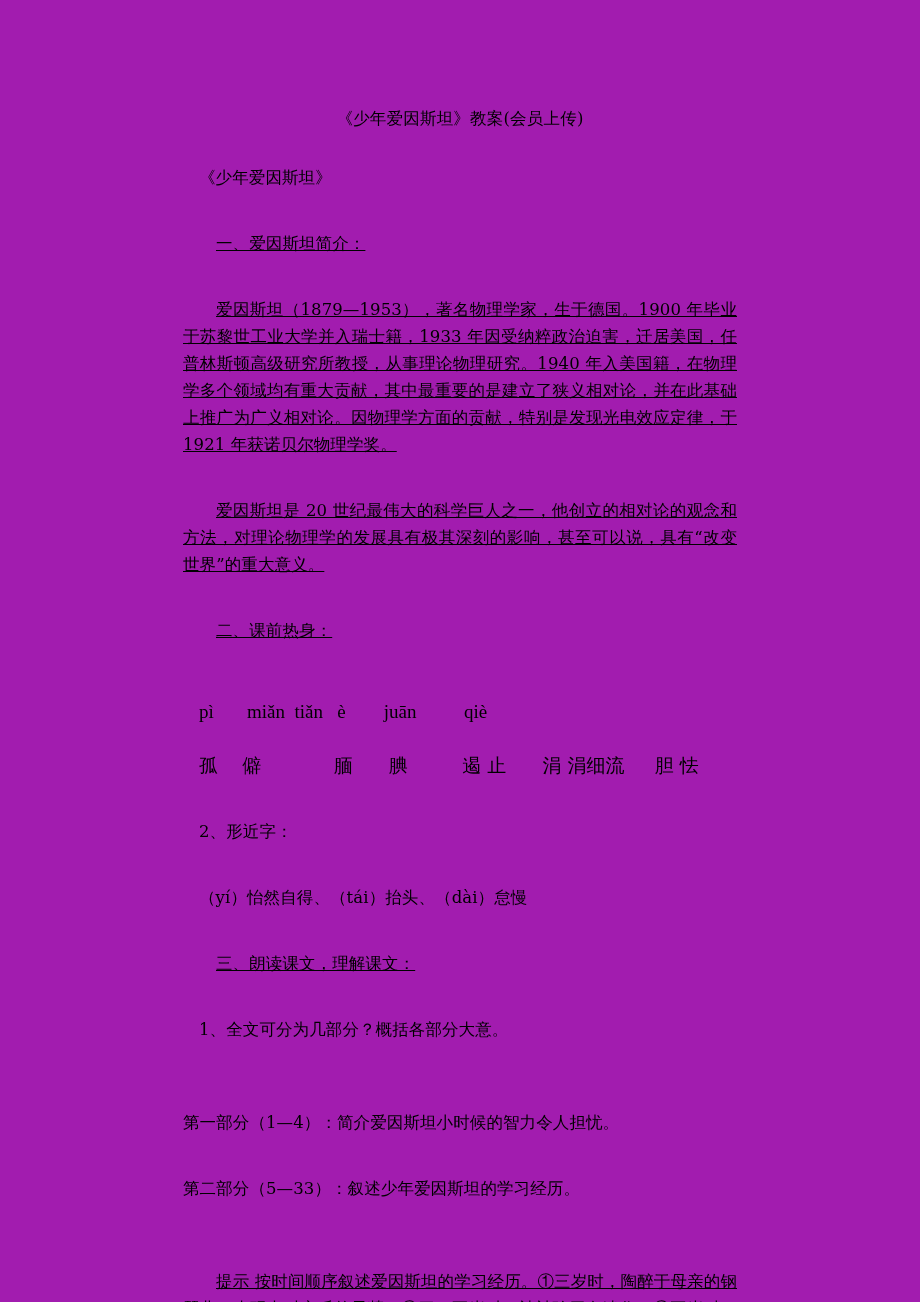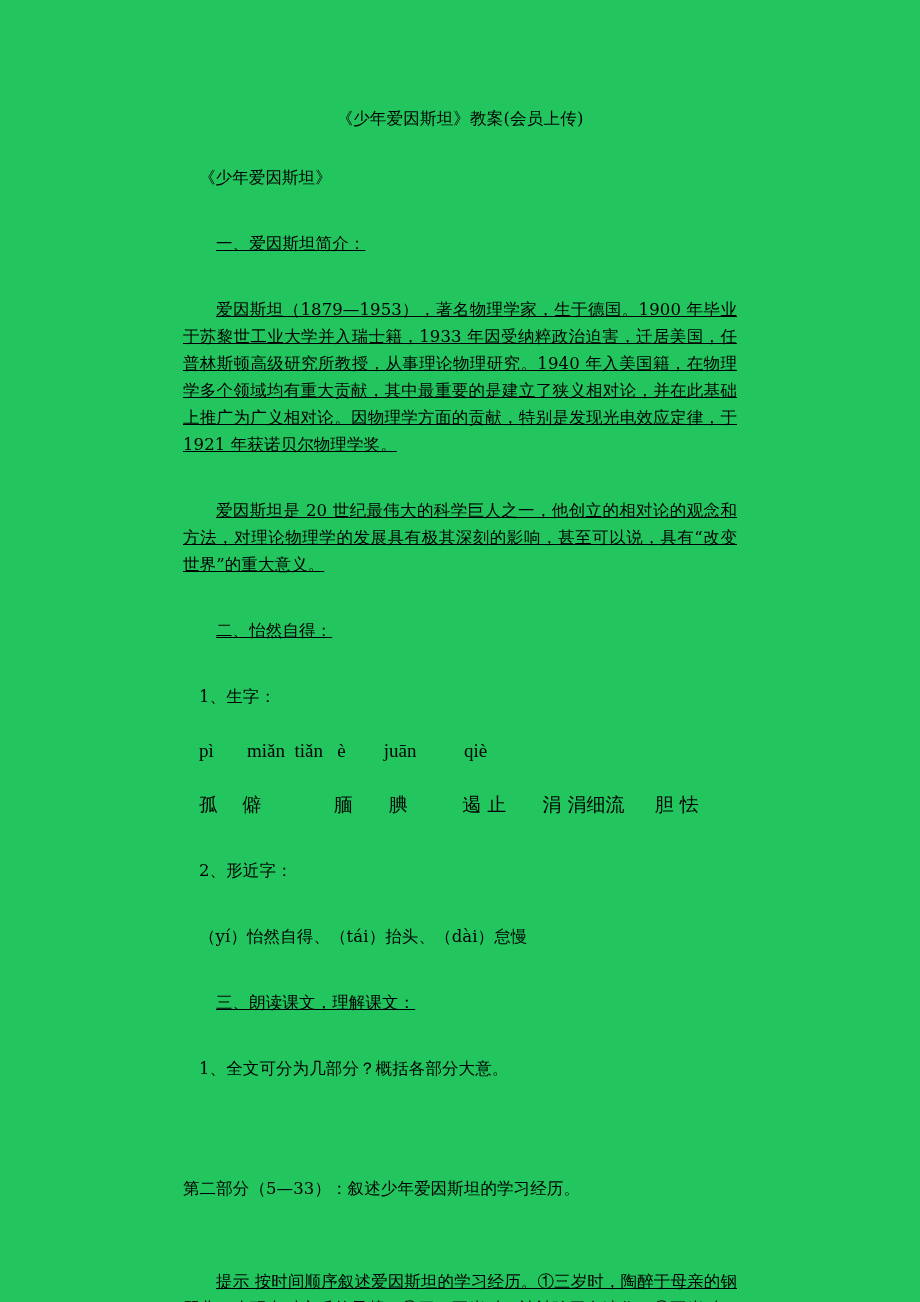--- a/index.html
+++ b/index.html
@@ -9,21 +9,21 @@
     background: #ffffff;
   }
   body {
     font-family: "DejaVu Serif", "Liberation Serif", serif;
     color: #000000;
   }
   .page {
     position: relative;
     width: 920px;
     height: 1302px;
-    background: #22c55e;
+    background: #a21caf;
     margin: 0 auto;
     overflow: hidden;
   }
   .doc-body {
     position: absolute;
     left: 183px;
     top: 105px;
     width: 554px;
   }
   .doc-title {
@@ -75,24 +75,23 @@
 
     <p class="para indent2">一、爱因斯坦简介：</p>
     <div class="gap-sm"></div>
 
     <p class="para indent2">爱因斯坦（1879—1953），著名物理学家，生于德国。1900 年毕业于苏黎世工业大学并入瑞士籍，1933 年因受纳粹政治迫害，迁居美国，任普林斯顿高级研究所教授，从事理论物理研究。1940 年入美国籍，在物理学多个领域均有重大贡献，其中最重要的是建立了狭义相对论，并在此基础上推广为广义相对论。因物理学方面的贡献，特别是发现光电效应定律，于 1921 年获诺贝尔物理学奖。</p>
     <div class="gap-sm"></div>
 
     <p class="para indent2">爱因斯坦是 20 世纪最伟大的科学巨人之一，他创立的相对论的观念和方法，对理论物理学的发展具有极其深刻的影响，甚至可以说，具有“改变世界”的重大意义。</p>
     <div class="gap-sm"></div>
 
-    <p class="para indent2">二、怡然自得：</p>
+    <p class="para indent2">二、课前热身：</p>
     <div class="gap-sm"></div>
 
-    <p class="para indent1">1、生字：</p>
     <div class="gap-sm"></div>
 
     <div class="pinyin-row">pì       miǎn  tiǎn   è        juān          qiè</div>
     <div class="gap-sm"></div>
 
     <div class="hanzi-row">孤    僻            腼      腆         遏 止      涓 涓细流     胆 怯</div>
     <div class="gap-sm"></div>
 
     <p class="para indent1">2、形近字：</p>
     <div class="gap-sm"></div>
@@ -101,20 +100,21 @@
     <div class="gap-sm"></div>
 
     <p class="para indent2">三、朗读课文，理解课文：</p>
     <div class="gap-sm"></div>
 
     <p class="para indent1">1、全文可分为几部分？概括各部分大意。</p>
     <div class="gap-sm"></div>
 
     <div class="gap-sm"></div>
 
+    <p class="para noindent">第一部分（1—4）：简介爱因斯坦小时候的智力令人担忧。</p>
     <div class="gap-sm"></div>
 
     <p class="para noindent">第二部分（5—33）：叙述少年爱因斯坦的学习经历。</p>
     <div class="gap-sm"></div>
 
     <div class="gap-sm"></div>
 
     <p class="para indent2">提示 按时间顺序叙述爱因斯坦的学习经历。①三岁时，陶醉于母亲的钢琴曲，表现出对音乐的早慧；②四、五岁时，被袖珍罗盘迷住；③五岁时，上学独自思考；④六岁时，要求拉小提琴；⑤七岁时，还没有学会说话；⑥十岁时，已经是暴力专制制度的反对者；⑦十二岁时，独立证明数学定理。3、少年爱因斯坦的学习经历反映了他在学习方面具有哪些优秀品质？</p>
 
   </div>

